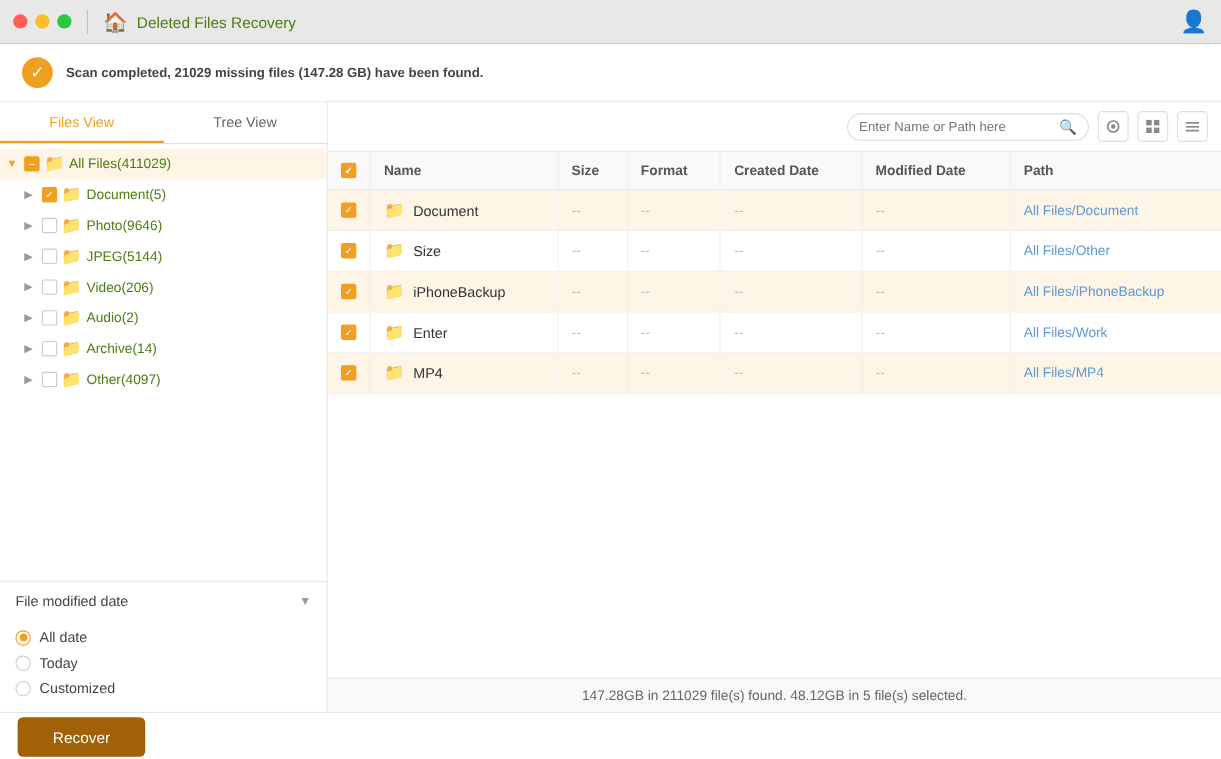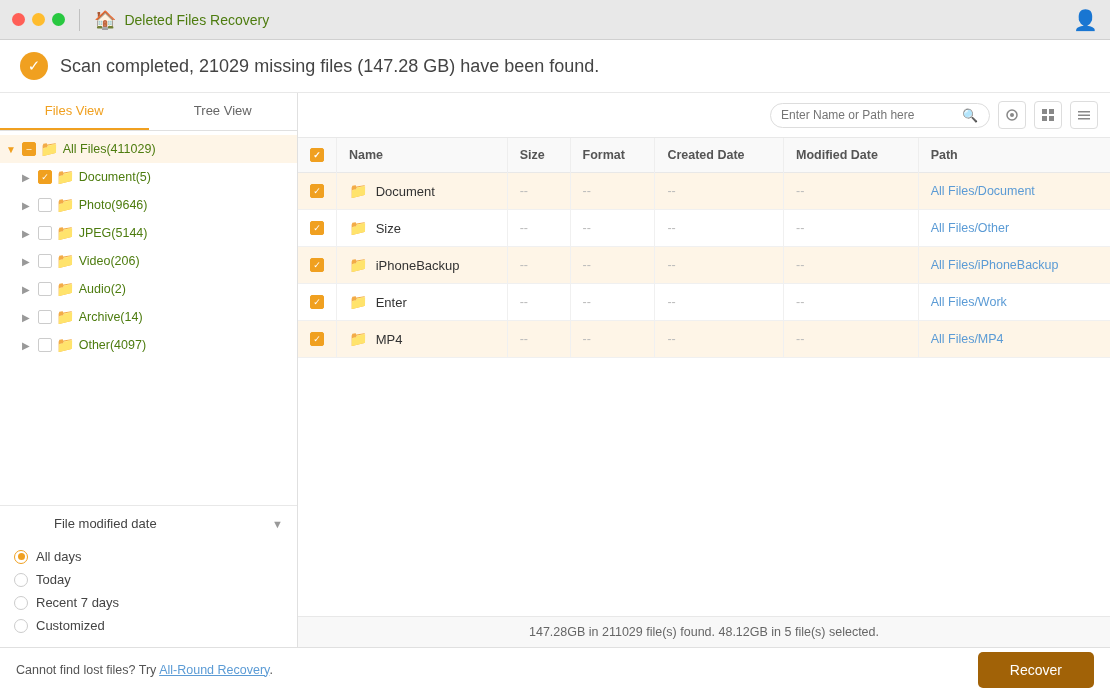--- a/index.html
+++ b/index.html
@@ -27,21 +27,21 @@
     
     .scan-banner {
       background: #fff;
       padding: 12px 20px;
       display: flex;
       align-items: center;
       gap: 12px;
       border-bottom: 1px solid #e8e8e8;
     }
     .scan-icon { width: 28px; height: 28px; background: #f0a020; border-radius: 50%; display: flex; align-items: center; justify-content: center; color: white; font-size: 15px; flex-shrink: 0; }
-    .scan-text { font-size: 18px; color: #444; }
+    .scan-text { font-size: 12px; color: #444; font-weight: bold; }
 
     
     .main-container { display: flex; height: calc(690px - 40px - 52px - 44px); }
 
     
     .sidebar {
       width: 298px;
       background: #fff;
       border-right: 1px solid #e0e0e0;
       display: flex;
@@ -91,21 +91,20 @@
       padding: 0;
     }
     .filter-header {
       display: flex;
       align-items: center;
       justify-content: space-between;
       padding: 10px 14px;
       cursor: pointer;
       font-size: 13px;
       color: #444;
-      margin-left: 40px;
     }
     .filter-header .arrow { font-size: 11px; color: #999; }
     .filter-options { padding: 4px 14px 10px; }
     .radio-option { display: flex; align-items: center; gap: 8px; padding: 4px 0; cursor: pointer; font-size: 13px; color: #444; }
     .radio-btn { width: 14px; height: 14px; border-radius: 50%; border: 1.5px solid #ccc; flex-shrink: 0; display: flex; align-items: center; justify-content: center; }
     .radio-btn.selected { border-color: #f0a020; }
     .radio-btn.selected::after { content: ''; width: 7px; height: 7px; border-radius: 50%; background: #f0a020; }
 
     
     .content-area {
@@ -291,29 +290,25 @@
     </div>
 
     <div class="filter-section">
       <div class="filter-header">
         <span>File modified date</span>
         <span class="arrow">▼</span>
       </div>
       <div class="filter-options">
         <div class="radio-option">
           <div class="radio-btn selected"></div>
-          <span>All days</span>
+          <span>All date</span>
         </div>
         <div class="radio-option">
           <div class="radio-btn"></div>
           <span>Today</span>
-        </div>
-        <div class="radio-option">
-          <div class="radio-btn"></div>
-          <span>Recent 7 days</span>
         </div>
         <div class="radio-option">
           <div class="radio-btn"></div>
           <span>Customized</span>
         </div>
       </div>
     </div>
   </div>
 
   <div class="content-area">
@@ -451,17 +446,14 @@
       </table>
     </div>
 
     <div class="status-bar">
       <span>147.28GB in 211029 file(s) found.  48.12GB in 5 file(s) selected.</span>
     </div>
   </div>
 </div>
 
 <div class="bottom-bar">
-  <div class="bottom-text">
-    <span>Cannot find lost files? Try </span><a class="bottom-link">All-Round Recovery</a><span>.</span>
-  </div>
   <button class="recover-btn">Recover</button>
 </div>
 
 </body></html>

